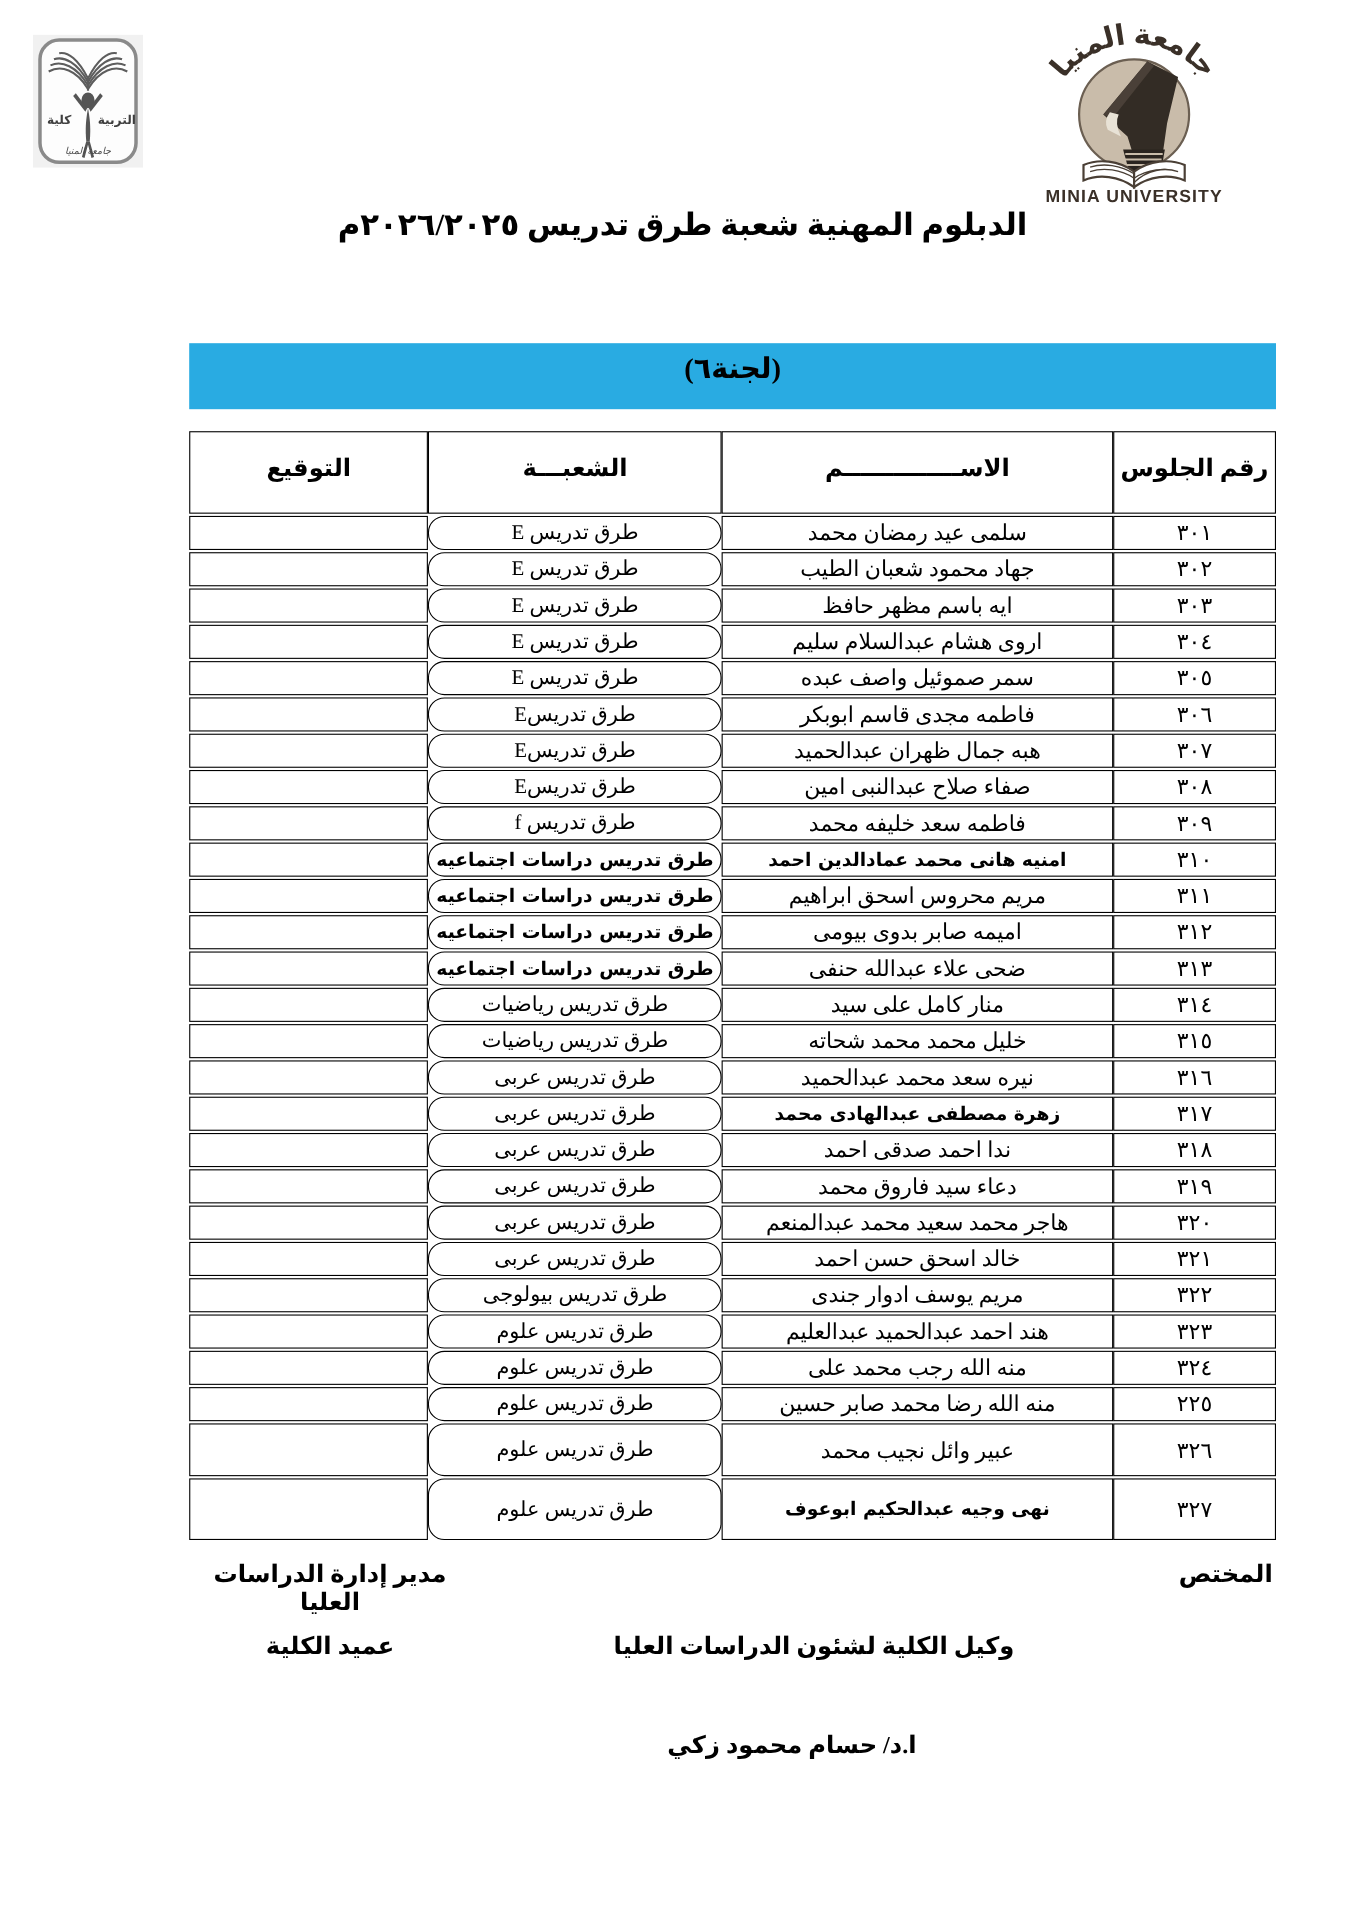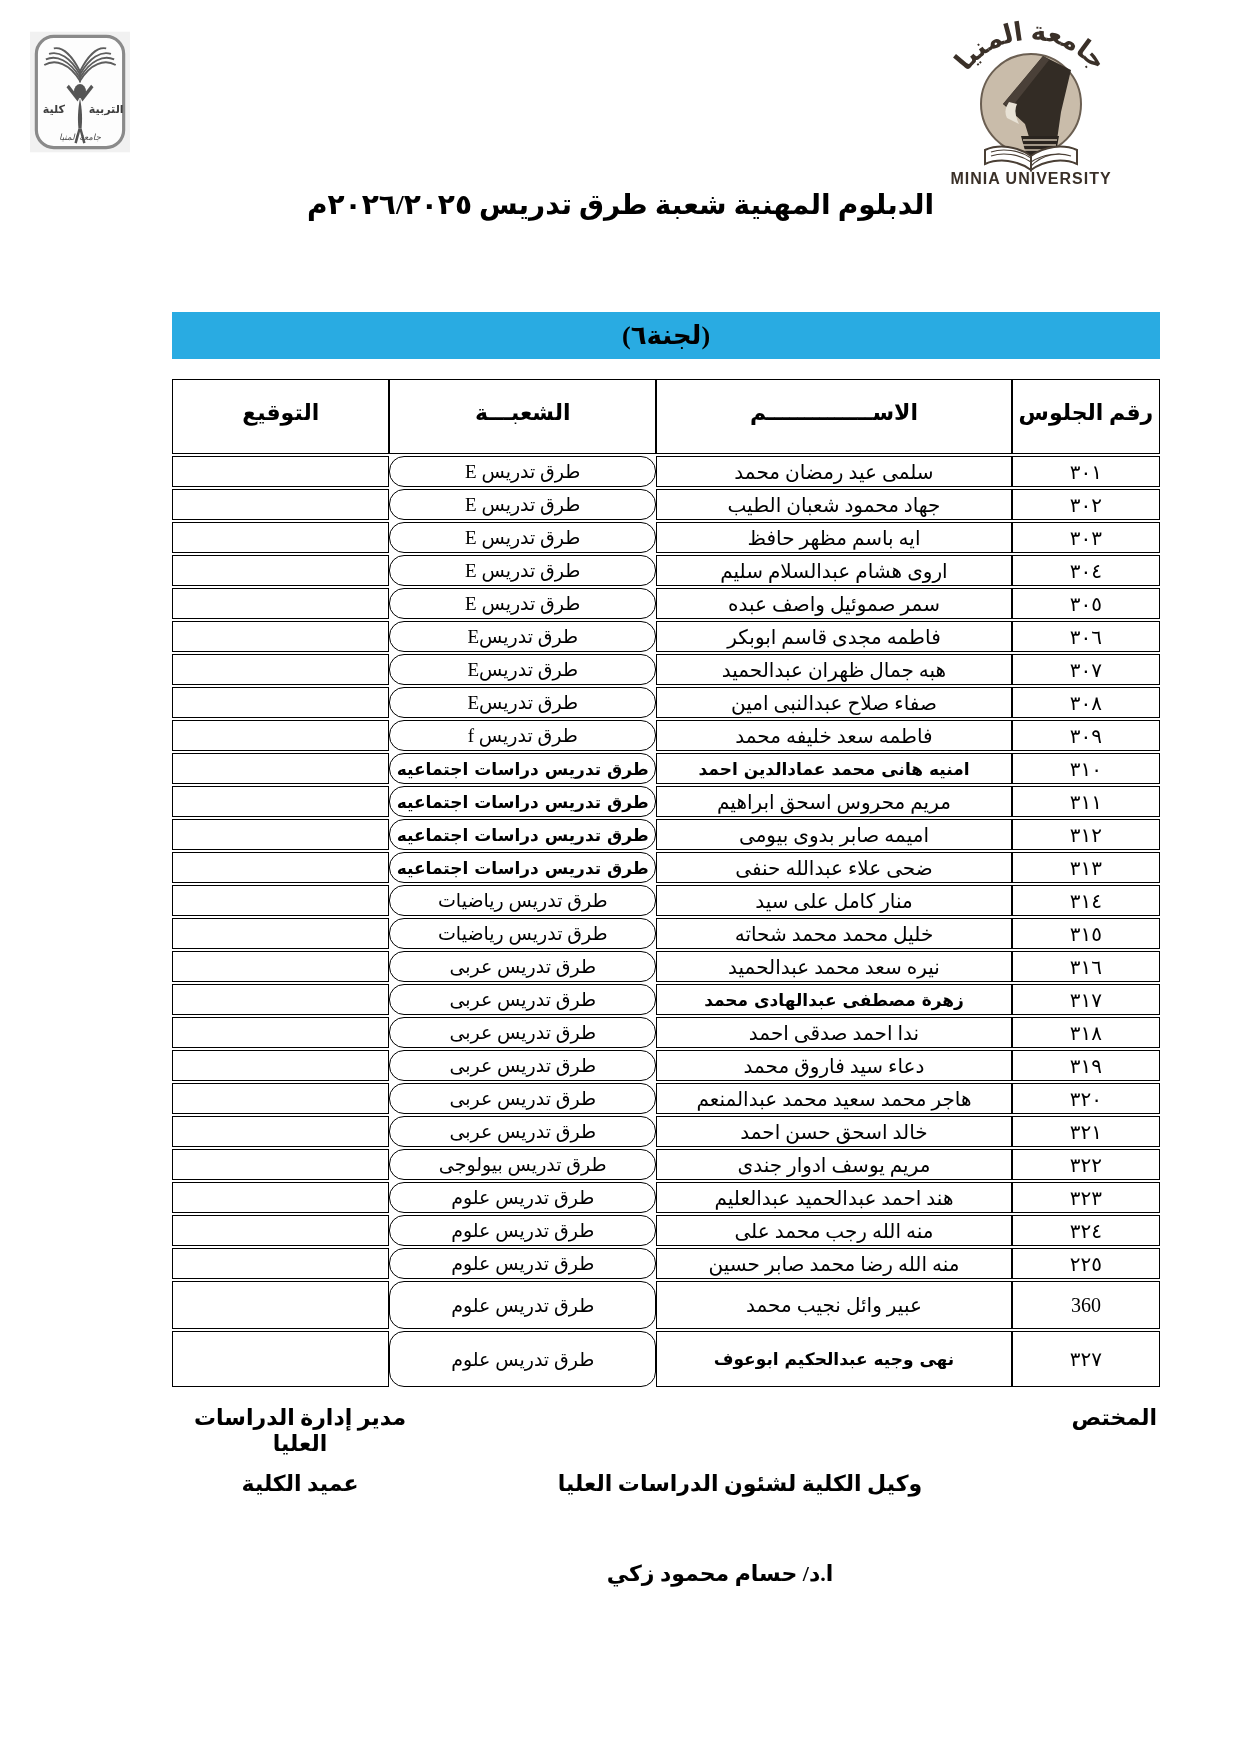--- a/index.html
+++ b/index.html
@@ -13,21 +13,21 @@
   .faculty-logo { position: absolute; left: 30px; top: 16px; width: 100px; height: 152px; }
   .university-logo { position: absolute; left: 925px; top: 6px; width: 212px; height: 182px; }
   .doc-title {
     position: absolute; left: 0; right: 0; top: 188px;
     text-align: center; font-size: 28px; font-weight: bold;
     direction: rtl; unicode-bidi: embed;
   }
   
   .content { margin: 0 81px 0 172px; width: 988px; }
   .banner {
-    margin-top: 62px; height: 47px; line-height: 47px;
+    margin-top: 62px; height: 60px; line-height: 47px;
     text-align: center; font-size: 26px; font-weight: bold;
     direction: rtl; color: #000;
   }
   .tbl-wrap { margin-top: 18px; }
   table.students {
     width: 100%; direction: rtl; table-layout: fixed;
     border-collapse: separate; border-spacing: 0 2px;
   }
   table.students th, table.students td {
     border: 1px solid #000; text-align: center; vertical-align: middle;
@@ -317,21 +317,21 @@
   </tr>
 
   <tr>
     <td class="seat-cell">٢٢٥</td>
     <td class="name-cell">منه الله رضا محمد صابر حسين</td>
     <td class="division-cell">طرق تدريس علوم</td>
     <td class="signature-cell"></td>
   </tr>
 
   <tr class="tall">
-    <td class="seat-cell">360</td>
+    <td class="seat-cell">٣٢٦</td>
     <td class="name-cell">عبير وائل نجيب محمد</td>
     <td class="division-cell">طرق تدريس علوم</td>
     <td class="signature-cell"></td>
   </tr>
 
   <tr class="xtall">
     <td class="seat-cell">٣٢٧</td>
     <td class="name-cell bold-entry">نهى وجيه عبدالحكيم ابوعوف</td>
     <td class="division-cell">طرق تدريس علوم</td>
     <td class="signature-cell"></td>

